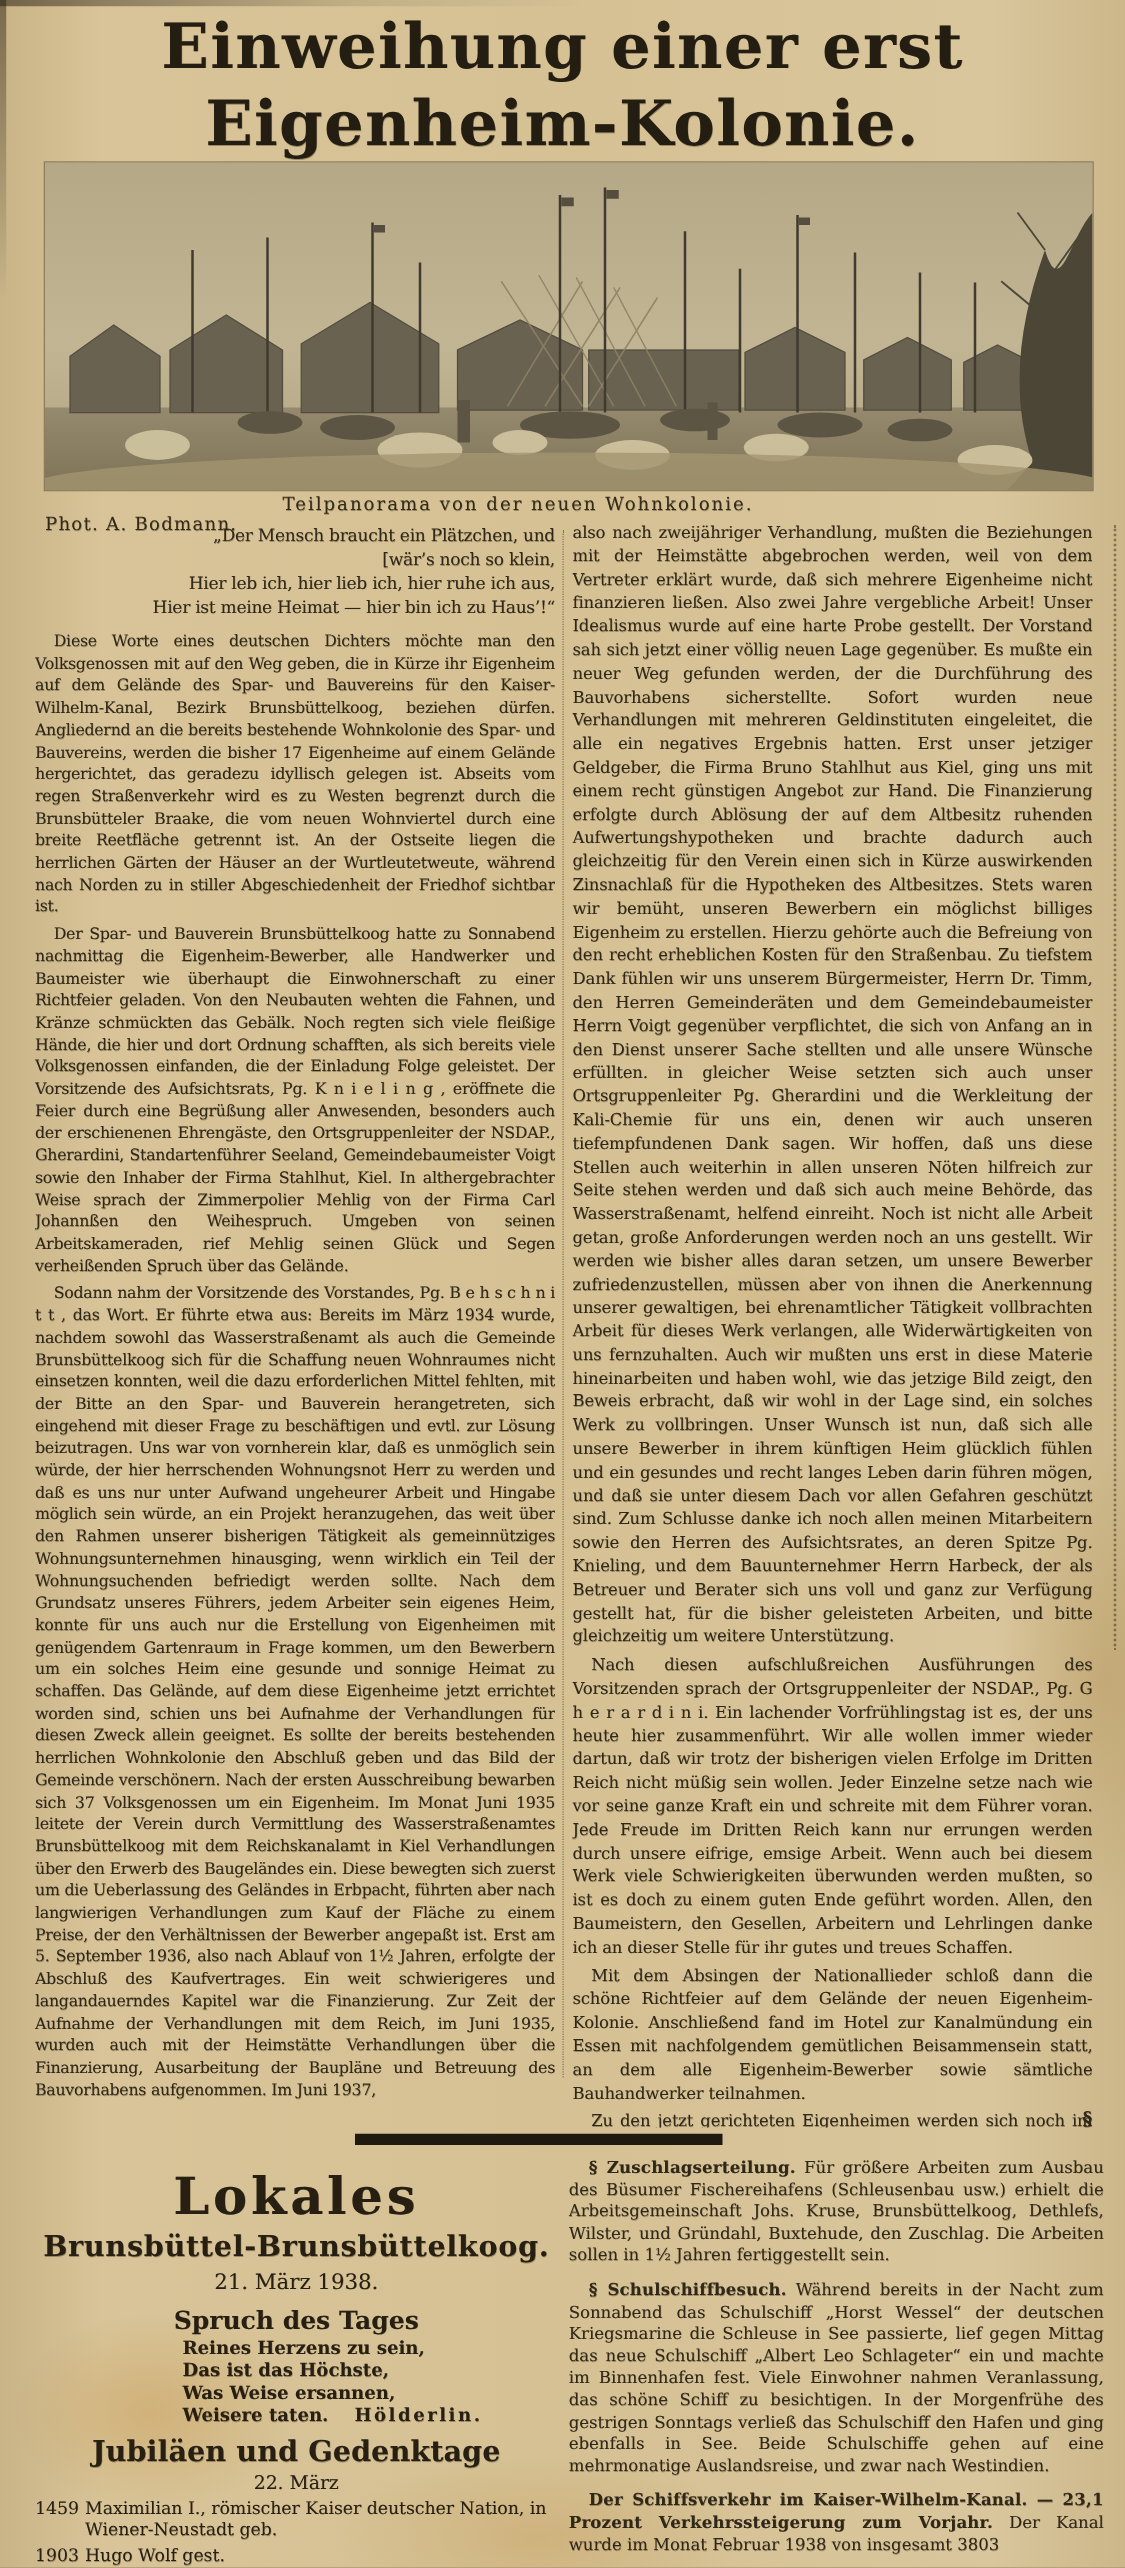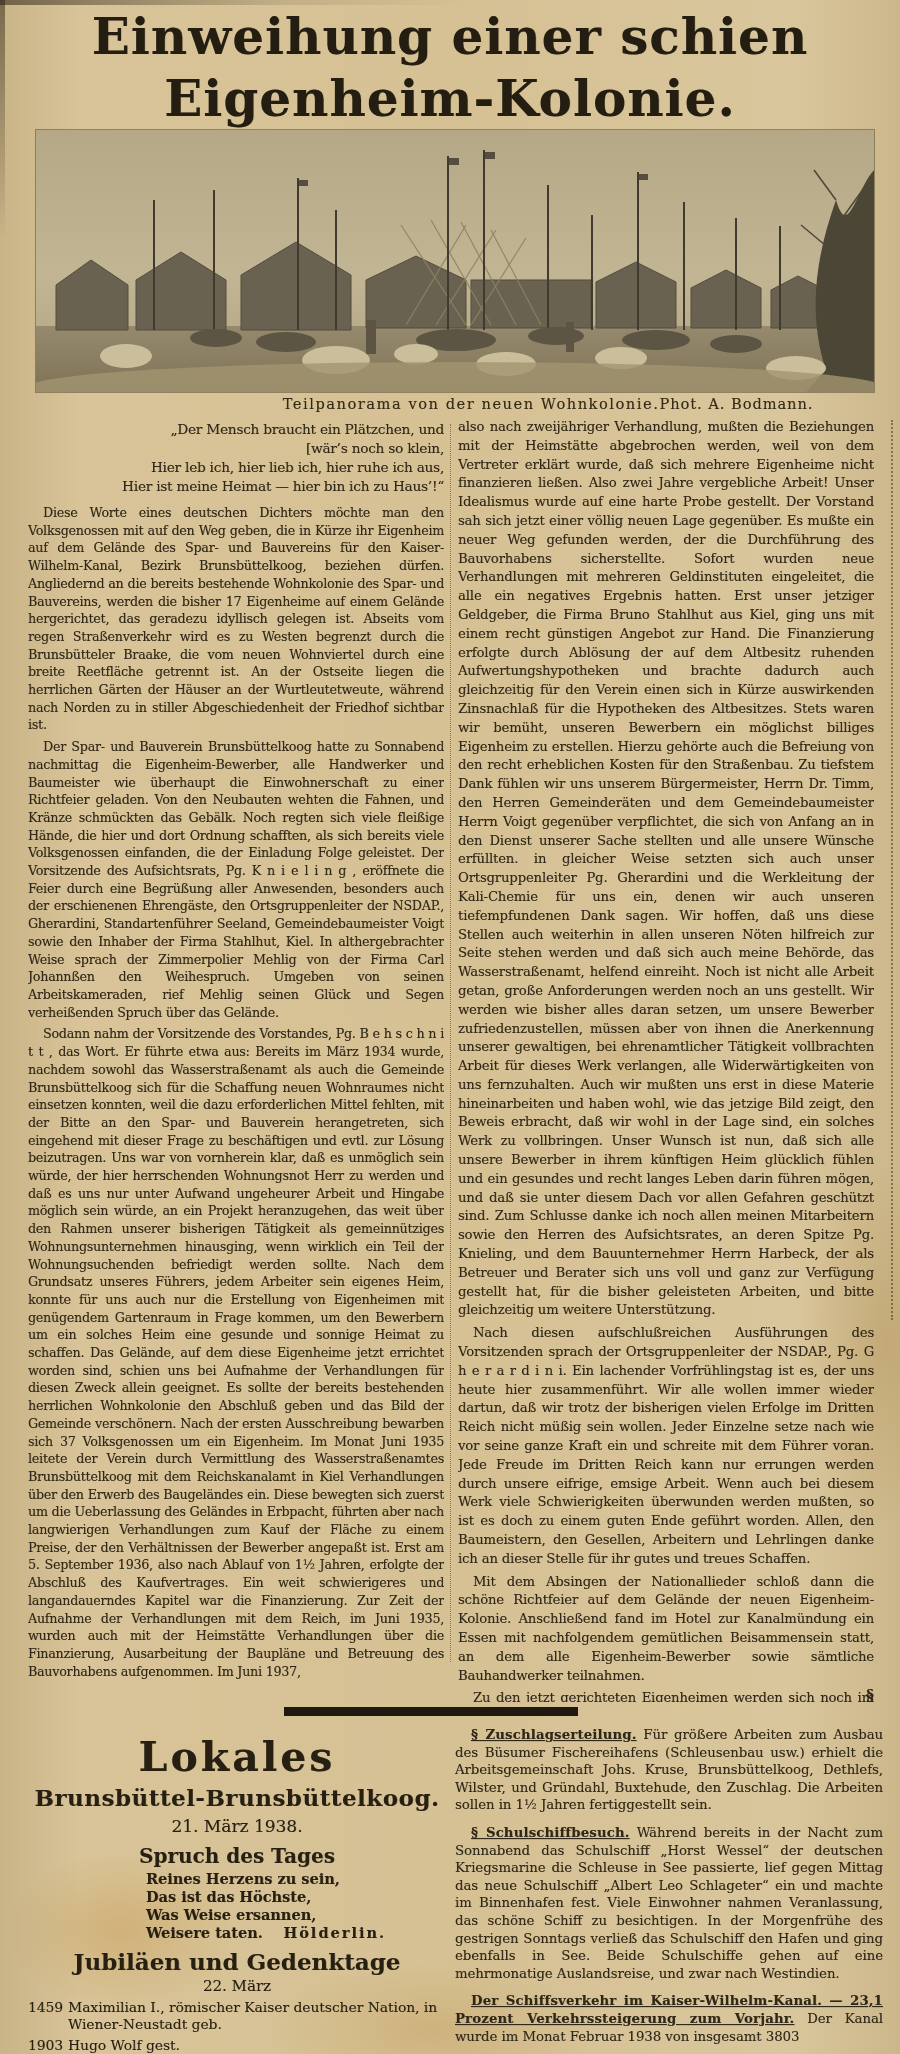--- a/index.html
+++ b/index.html
@@ -20,21 +20,21 @@
   .ink{ text-shadow:0.4px 0.4px 0 rgba(43,32,12,.35); }
 
   
   .masthead{position:absolute;top:6px;left:0;width:100%;text-align:center;color:#241d11;}
   .mast-title{font-size:50px;font-weight:bold;letter-spacing:1px;line-height:62px;}
   .mast-sub{font-size:29px;font-weight:bold;letter-spacing:1px;margin-top:2px;}
 
   
   .photo{position:absolute;top:130px;left:36px;width:838px;height:262px;background:#b3a685;box-shadow:0 0 0 1px rgba(60,50,30,.45);}
   .photo svg{display:block;width:100%;height:100%;}
-  .caption-row{position:absolute;top:396px;left:36px;width:838px;display:flex;justify-content:center;font-size:14.5px;letter-spacing:1.6px;color:#332a18;}
+  .caption-row{position:absolute;top:396px;left:36px;width:838px;display:flex;justify-content:flex-end;font-size:14.5px;letter-spacing:1.6px;color:#332a18;flex-direction:column;}
   .caption-main{margin-left:190px;}
   .caption-credit{margin-right:4px;letter-spacing:1px;}
 
   
   .article{position:absolute;top:418px;left:28px;width:846px;display:flex;}
   .colsep{width:14px;position:relative;}
   .colsep:before{content:"";position:absolute;left:6px;top:6px;bottom:40px;border-left:1px dotted rgba(70,55,30,.55);}
   .col{width:416px;height:1284px;overflow:hidden;text-align:justify;}
   .col-left{font-size:12.6px;line-height:17.7px;letter-spacing:-0.2px;}
   .col-right{font-size:13.1px;line-height:18.8px;letter-spacing:-0.1px;}
@@ -59,38 +59,38 @@
   .jub-date{font-size:15px;margin-top:2px;}
   .jub-entry{display:flex;text-align:left;font-size:13.8px;line-height:17px;margin-top:4px;}
   .jub-year{width:40px;flex:none;}
   .jub-text{flex:1;}
 
   
   .notes{position:absolute;top:1712px;left:455px;width:428px;height:342px;overflow:hidden;font-size:13.2px;line-height:17.6px;text-align:justify;}
   .notes:before{content:"";position:absolute;left:-7px;top:0;height:210px;border-left:1px dashed rgba(60,45,20,.6);}
   .notes p{margin:10px 0 0 0;text-indent:16px;}
   .notes p:first-child{margin-top:14px;}
-  .notes b{letter-spacing:.2px;text-decoration:underline;}
+  .notes b{letter-spacing:.2px;}
 
   
   .edge-top{position:absolute;top:0;left:0;width:470px;height:5px;background:linear-gradient(90deg,rgba(40,32,18,.55),rgba(40,32,18,.12) 60%,transparent);}
   .edge-left{position:absolute;top:0;left:0;width:5px;height:240px;background:linear-gradient(rgba(40,32,18,.5),transparent);}
   .edge-right-dots{position:absolute;top:420px;left:891px;height:900px;border-left:2px dotted rgba(55,42,20,.5);}
 </style>
 </head>
 <body>
 
 <div class="page">
 
   <div class="edge-top"></div>
   <div class="edge-left"></div>
   <div class="edge-right-dots"></div>
 
   <div class="masthead ink">
-    <div class="mast-title">Einweihung einer schien Eigenheim-Kolonie.</div>
+    <div class="mast-title">Einweihung einer erst Eigenheim-Kolonie.</div>
     <div class="mast-sub">Richtfeier auf dem Gelände des Spar- und Bauvereins.</div>
   </div>
 
   <div class="photo">
     <svg viewBox="0 0 838 262" preserveAspectRatio="none">
       <defs>
         <linearGradient id="sky" x1="0" y1="0" x2="0" y2="1">
           <stop offset="0" stop-color="#b5a887"></stop>
           <stop offset="0.55" stop-color="#c2b593"></stop>
           <stop offset="1" stop-color="#b0a383"></stop>

